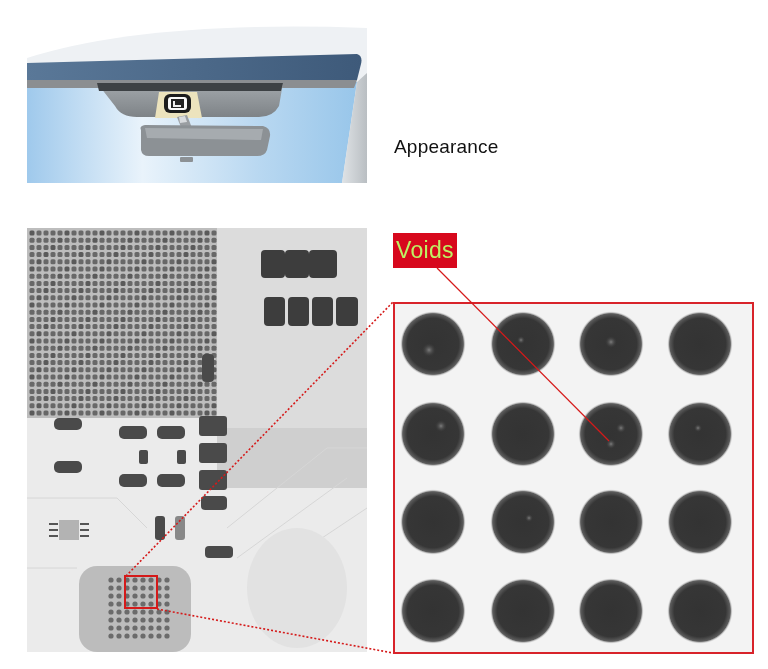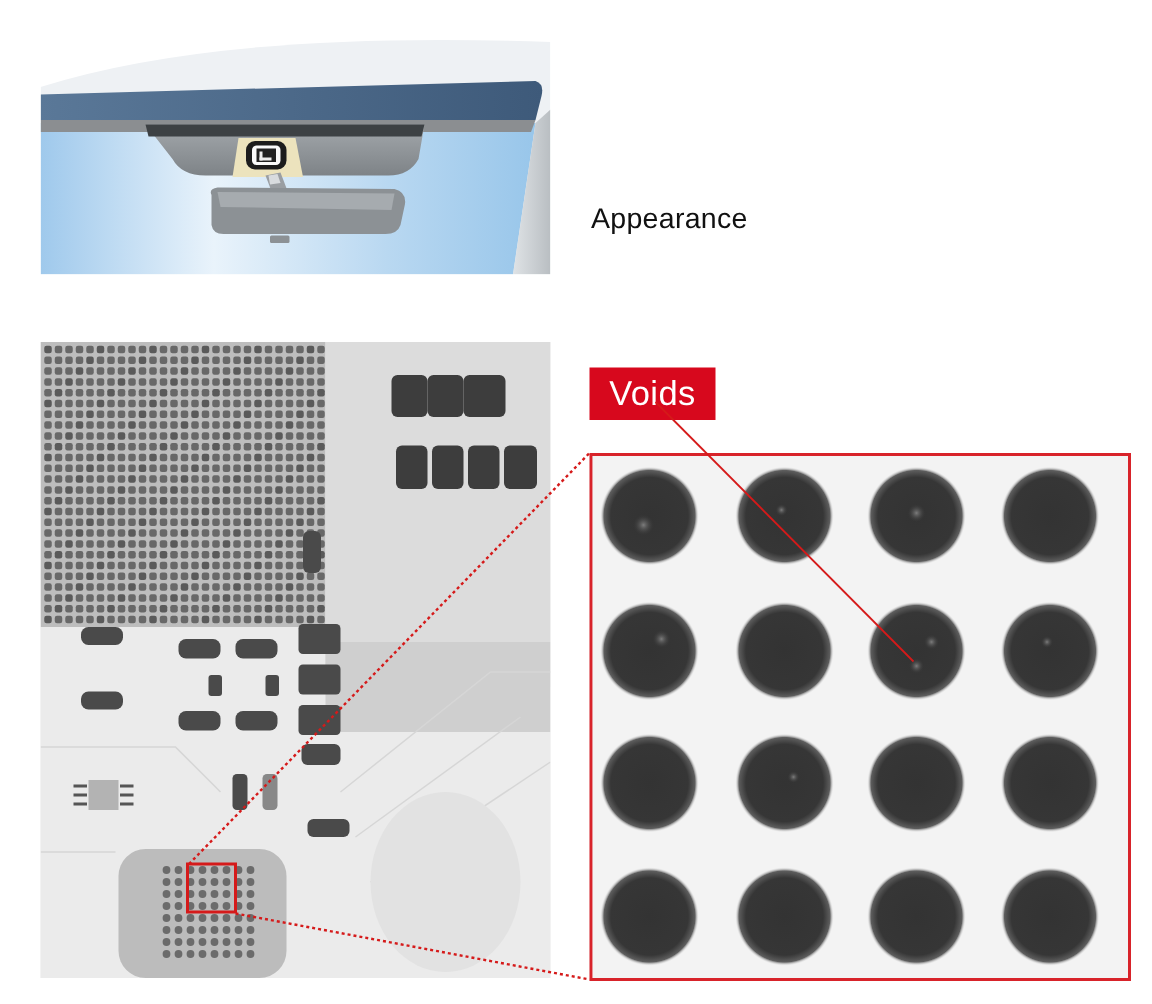--- a/index.html
+++ b/index.html
@@ -9,21 +9,21 @@
   #appearance{left:27px;top:18px;width:340px;height:165px;overflow:hidden;}
   #appearance svg{display:block;}
   #appearance-label{left:394px;top:136px;font-size:19px;color:#111;letter-spacing:0.2px;text-align:center;}
   
   #xray{left:27px;top:228px;width:340px;height:424px;overflow:hidden;background:#e9e9e9;}
   #xray svg{display:block;}
   
   #roi{left:124px;top:575px;width:34px;height:34px;border:2px solid #d51a1a;box-sizing:border-box;}
   
   #enlarged{left:393px;top:302px;width:361px;height:352px;border:2px solid #d8232a;box-sizing:border-box;background:#f4f4f4;overflow:hidden;}
-  #voids-label{left:393px;top:245px;width:84px;height:35px;background:#d7081d;color:#ffffff;font-size:23px;line-height:35px;text-align:center;letter-spacing:0.3px;}
+  #voids-label{left:393px;top:233px;width:64px;height:35px;background:#d7081d;color:#bef264;font-size:23px;line-height:35px;text-align:center;letter-spacing:0.3px;}
   #overlay{left:0;top:0;width:768px;height:669px;pointer-events:none;}
 </style>
 </head>
 <body>
 
 <div id="appearance" class="abs">
   <svg width="340" height="165" viewBox="0 0 340 165">
     <defs>
       <linearGradient id="sky" x1="0" y1="0" x2="1" y2="0">
         <stop offset="0" stop-color="#9fc9ec"></stop>

